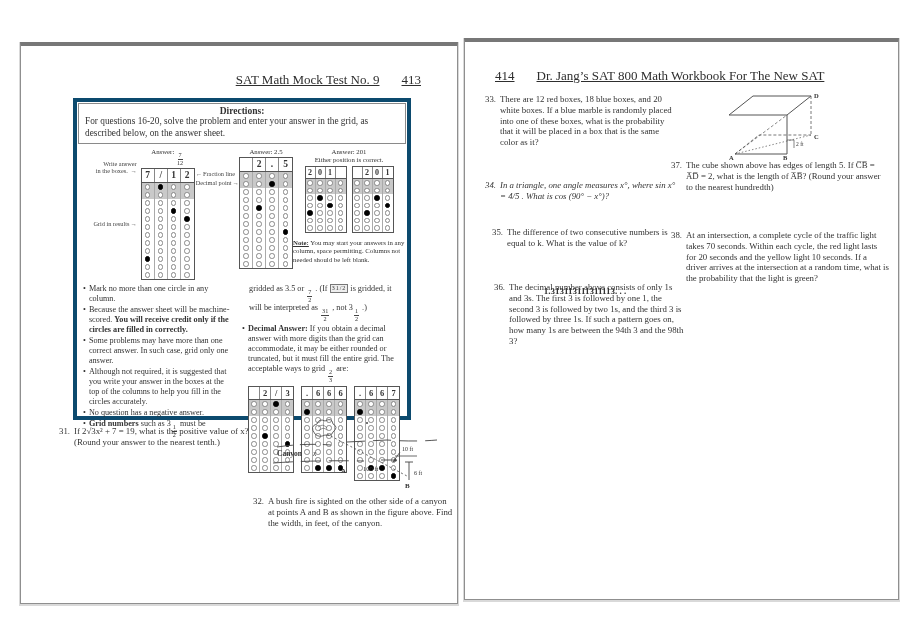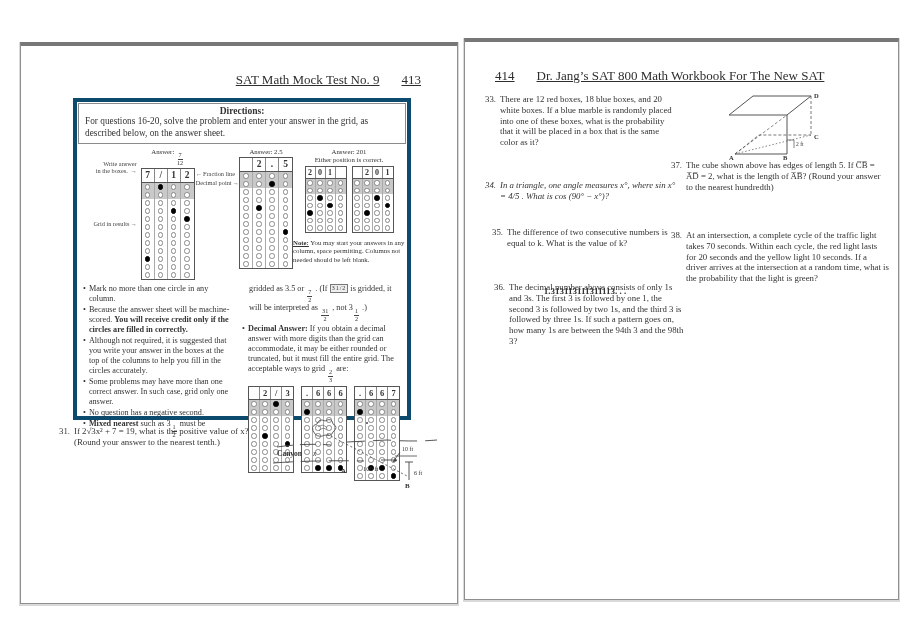--- a/index.html
+++ b/index.html
@@ -398,30 +398,30 @@
 
       <div class="dir-bullets">
         <div class="bul-left">
           <div class="bullet">
               <span class="bt"><span>Mark no more than one circle in any column.</span></span>
             </div>
           <div class="bullet">
               <span class="bt"><span>Because the answer sheet will be machine-scored. </span><b>You will receive credit only if the circles are filled in correctly.</b></span>
             </div>
           <div class="bullet">
+              <span class="bt"><span>Some problems may have more than one correct answer.  In such case, grid only one answer.</span></span>
+            </div>
+          <div class="bullet">
               <span class="bt"><span>Although not required, it is suggested that you write your answer in the boxes at the top of the columns to help you fill in the circles accurately.</span></span>
             </div>
           <div class="bullet">
-              <span class="bt"><span>Some problems may have more than one correct answer.  In such case, grid only one answer.</span></span>
+              <span class="bt"><span>No question has a negative answer.</span></span>
             </div>
           <div class="bullet">
-              <span class="bt"><span>No question has a negative second.</span></span>
-            </div>
-          <div class="bullet">
-              <span class="bt"><b>Mixed nearest</b><span> such as 3</span><span class="frac">
+              <span class="bt"><b>Grid numbers</b><span> such as 3</span><span class="frac">
                   <span class="fn">1</span>
                   <span class="fd">2</span>
                 </span><span> must be</span></span>
             </div>
         </div>
         <div class="bul-right">
           <div class="cont-par">
             <span>gridded as 3.5 or </span><span class="frac">
                 <span class="fn">7</span>
                 <span class="fd">2</span>
@@ -663,20 +663,24 @@
       <path d="M140,44 L140,62 M136,44 L144,44" fill="none" stroke="#444" stroke-width="0.9"></path>
       <text x="8" y="38" font-size="7.5" font-weight="bold">Canyon</text>
       <text x="44" y="38" font-size="7.5" font-style="italic">x</text>
       <text x="72" y="55" font-size="7" font-weight="bold">A</text>
       <text x="94" y="53" font-size="6.5">100 ft</text>
       <text x="133" y="33" font-size="6">10 ft</text>
       <text x="145" y="57" font-size="6">6 ft</text>
       <text x="136" y="70" font-size="7" font-weight="bold">B</text>
     </svg>
 
+    <div class="q" style="left:232px;top:450px;width:202px;">
+      <span class="qnum">32.</span>
+      <span class="qtext">A bush fire is sighted on the other side of a canyon at points A and B as shown in the figure above.  Find the width, in feet, of the canyon.</span>
+    </div>
   </div>
 
   <div class="page page-right">
     <div class="pg-header" style="top:26px;left:30px;">
       <span>414</span><span class="gap"></span><span>Dr. Jang’s SAT 800 Math Workbook For The New SAT</span>
     </div>
 
     <div class="q" style="left:20px;top:52px;width:192px;">
       <span class="qnum">33.</span>
       <span class="qtext">There are 12 red boxes, 18 blue boxes, and 20 white boxes. If a blue marble is randomly placed into one of these boxes, what is the probability that it will be placed in a box that is the same color as it?</span>

